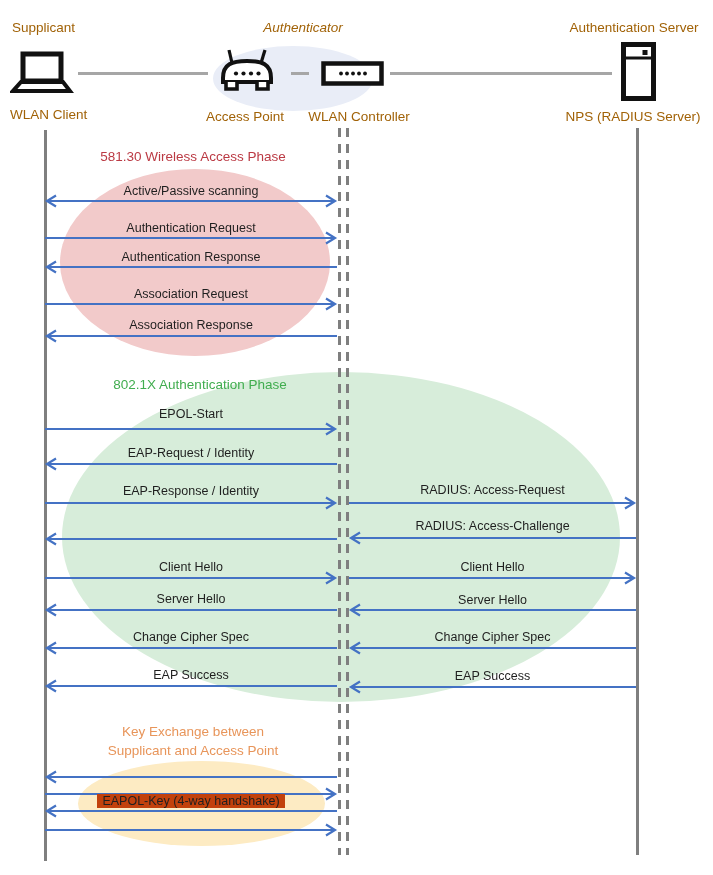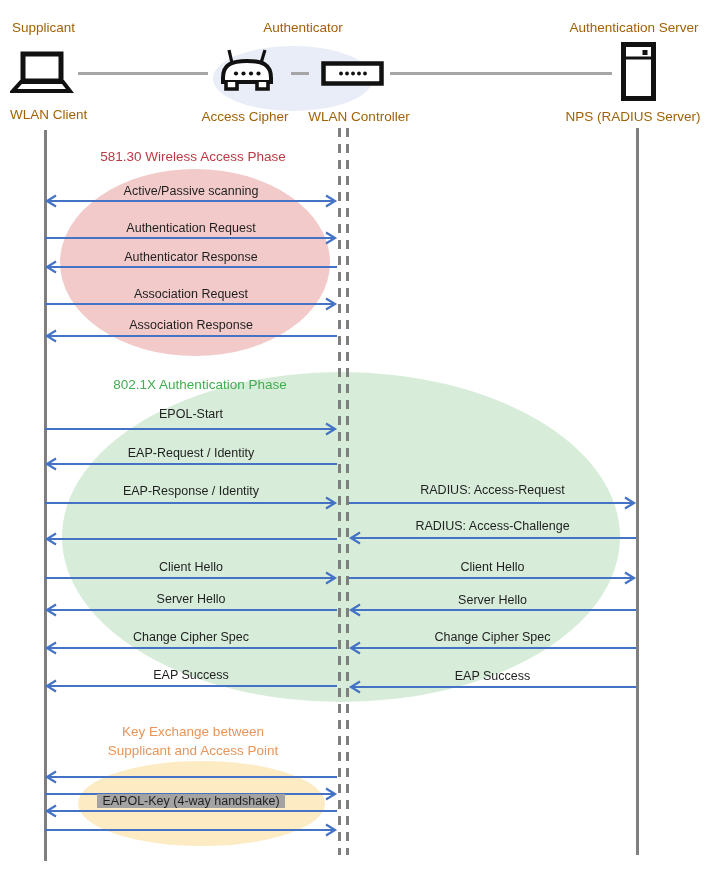--- a/index.html
+++ b/index.html
@@ -30,21 +30,21 @@
   }
   .msg-label span { padding:0 5px;margin-top:42px; }
   .msg-arrow { position:absolute; overflow:visible; z-index:2; }
 </style>
 </head>
 <body>
 
 <div id="diagram">
 
   <div class="actor-role" style="left:12px; top:20px;">Supplicant</div>
-  <div class="actor-role center" style="left:243px; top:20px; width:120px;">Authenticator</div>
+  <div class="actor-role center" style="left:243px; top:20px; width:120px;font-style:italic;">Authenticator</div>
   <div class="actor-role center" style="left:558px; top:20px; width:152px;">Authentication Server</div>
 
   <div class="group-ellipse" style="left:213px; top:46px; width:160px; height:65px; background:#e9edf7;"></div>
 
   <div class="connector" style="left:78px;  top:72px; width:130px;"></div>
   <div class="connector" style="left:291px; top:72px; width:18px;"></div>
   <div class="connector" style="left:390px; top:72px; width:222px;"></div>
 
   <svg class="icon" style="left:10px; top:51px;" width="64" height="43" viewBox="0 0 64 43">
     <rect x="13" y="3" width="38" height="27" fill="#fff" stroke="#111" stroke-width="5"></rect>
@@ -72,21 +72,21 @@
     <circle cx="44" cy="12.5" r="1.9" fill="#111"></circle>
   </svg>
 
   <svg class="icon" style="left:621px; top:42px;" width="35" height="59" viewBox="0 0 35 59">
     <rect x="2.5" y="2.5" width="30" height="54" fill="#fff" stroke="#111" stroke-width="5"></rect>
     <line x1="3" y1="16" x2="32" y2="16" stroke="#111" stroke-width="3"></line>
     <rect x="21.5" y="8" width="5" height="5" fill="#111"></rect>
   </svg>
 
   <div class="node-label" style="left:10px; top:107px;">WLAN Client</div>
-  <div class="node-label center" style="left:195px; top:109px; width:100px;">Access Cipher</div>
+  <div class="node-label center" style="left:195px; top:109px; width:100px;">Access Point</div>
   <div class="node-label center" style="left:300px; top:109px; width:118px;">WLAN Controller</div>
   <div class="node-label center" style="left:555px; top:109px; width:156px;">NPS (RADIUS Server)</div>
 
   <div class="lifeline" style="left:43.5px; top:130px; height:731px;"></div>
   <div class="lifeline-dashed" style="left:337.5px; top:128px; height:727px;"></div>
   <div class="lifeline-dashed" style="left:345.5px; top:128px; height:727px;"></div>
   <div class="lifeline" style="left:635.5px; top:128px; height:727px;"></div>
 
 <div class="phase-ellipse" style="left: 60px; top: 169px; width: 270px; height: 187px; background: rgb(242, 202, 202);"></div>
     <div class="phase-title" style="left: 93px; top: 147px; width: 200px; color: rgb(187, 58, 68);">581.30 Wireless Access Phase</div>
@@ -99,21 +99,21 @@
     <svg width="292" height="14" class="msg-arrow" style="left: 45px; top: 194px;">
       <line x1="2" x2="290" y1="7" y2="7" stroke="#4472c4" stroke-width="2"></line>
       <polyline points="281,1.5 290,7 281,12.5" fill="none" stroke="#4472c4" stroke-width="2.2"></polyline>
       <polyline points="11,1.5 2,7 11,12.5" fill="none" stroke="#4472c4" stroke-width="2.2"></polyline>
     </svg>
     <div class="msg-label" style="left: 45px; top: 221px; width: 292px;"><span>Authentication Request</span></div>
     <svg width="292" height="14" class="msg-arrow" style="left: 45px; top: 231px;">
       <line x1="0" x2="290" y1="7" y2="7" stroke="#4472c4" stroke-width="2"></line>
       <polyline points="281,1.5 290,7 281,12.5" fill="none" stroke="#4472c4" stroke-width="2.2"></polyline>
     </svg>
-    <div class="msg-label" style="left: 45px; top: 250px; width: 292px;"><span>Authenticator Response</span></div>
+    <div class="msg-label" style="left: 45px; top: 250px; width: 292px;"><span>Authentication Response</span></div>
     <svg width="292" height="14" class="msg-arrow" style="left: 45px; top: 260px;">
       <line x1="2" x2="292" y1="7" y2="7" stroke="#4472c4" stroke-width="2"></line>
       <polyline points="11,1.5 2,7 11,12.5" fill="none" stroke="#4472c4" stroke-width="2.2"></polyline>
     </svg>
     <div class="msg-label" style="left: 45px; top: 287px; width: 292px;"><span>Association Request</span></div>
     <svg width="292" height="14" class="msg-arrow" style="left: 45px; top: 297px;">
       <line x1="0" x2="290" y1="7" y2="7" stroke="#4472c4" stroke-width="2"></line>
       <polyline points="281,1.5 290,7 281,12.5" fill="none" stroke="#4472c4" stroke-width="2.2"></polyline>
     </svg>
     <div class="msg-label" style="left: 45px; top: 318px; width: 292px;"><span>Association Response</span></div>
@@ -191,21 +191,21 @@
       <polyline points="11,1.5 2,7 11,12.5" fill="none" stroke="#4472c4" stroke-width="2.2"></polyline>
     </svg>
     <svg width="292" height="14" class="msg-arrow" style="left: 45px; top: 770px;">
       <line x1="2" x2="292" y1="7" y2="7" stroke="#4472c4" stroke-width="2"></line>
       <polyline points="11,1.5 2,7 11,12.5" fill="none" stroke="#4472c4" stroke-width="2.2"></polyline>
     </svg>
     <svg width="292" height="14" class="msg-arrow" style="left: 45px; top: 787px;">
       <line x1="0" x2="290" y1="7" y2="7" stroke="#4472c4" stroke-width="2"></line>
       <polyline points="281,1.5 290,7 281,12.5" fill="none" stroke="#4472c4" stroke-width="2.2"></polyline>
     </svg>
-    <div class="msg-label" style="left: 45px; top: 794px; width: 292px;"><span style="background: #a3a3a3;">EAPOL-Key (4-way handshake)</span></div>
+    <div class="msg-label" style="left: 45px; top: 794px; width: 292px;"><span style="background: #c2410c;">EAPOL-Key (4-way handshake)</span></div>
     <svg width="292" height="14" class="msg-arrow" style="left: 45px; top: 804px;">
       <line x1="2" x2="292" y1="7" y2="7" stroke="#4472c4" stroke-width="2"></line>
       <polyline points="11,1.5 2,7 11,12.5" fill="none" stroke="#4472c4" stroke-width="2.2"></polyline>
     </svg>
     <svg width="292" height="14" class="msg-arrow" style="left: 45px; top: 823px;">
       <line x1="0" x2="290" y1="7" y2="7" stroke="#4472c4" stroke-width="2"></line>
       <polyline points="281,1.5 290,7 281,12.5" fill="none" stroke="#4472c4" stroke-width="2.2"></polyline>
     </svg>
   </div>
 

